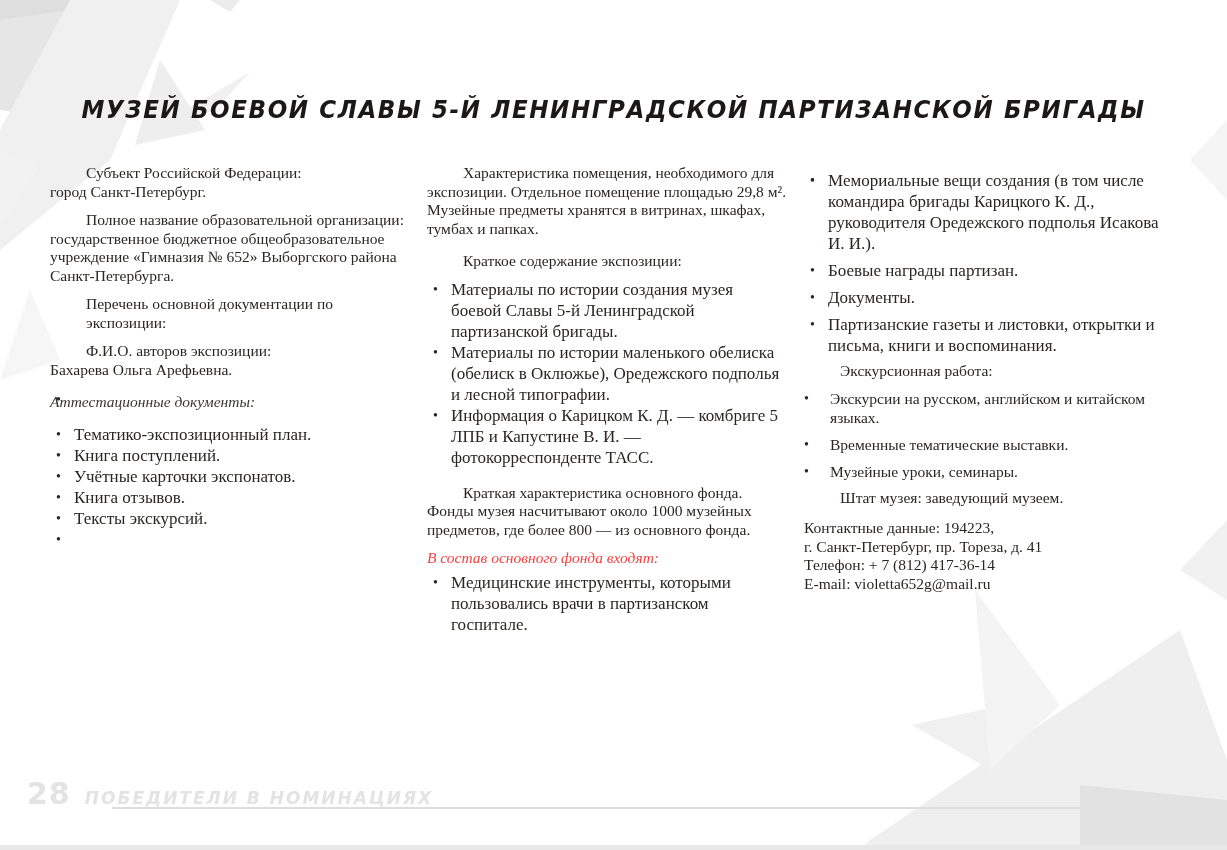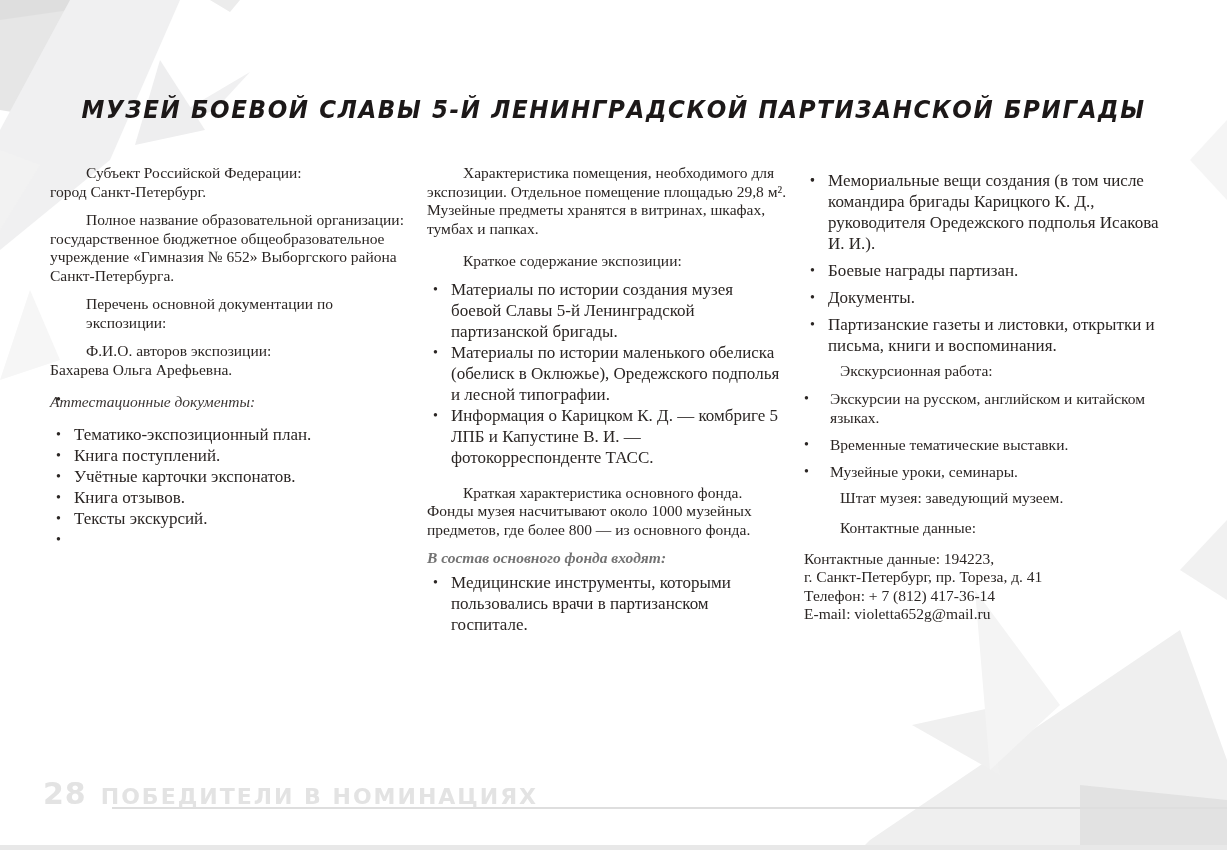--- a/index.html
+++ b/index.html
@@ -40,21 +40,21 @@
       top: 164px;
       z-index: 2;
       font-size: 15.5px;
       line-height: 18.5px;
     }
     .col-1 { left: 50px; width: 365px; }
     .col-2 { left: 427px; width: 360px; }
     .col-3 { left: 804px; width: 355px; }
     .block { margin: 0 0 10px 0; }
     .b { font-weight: normal; margin-left: 36px; }
-    .i { font-style: italic; color: #737373; font-weight: bold; }
+    .i { font-style: italic; color: #ef4444; }
     .subhead {
       font-style: italic;
       color: #3a3533;
       margin: 14px 0 12px 0;
       font-size: 15.5px;
     }
     ul.bul {
       list-style: none;
       margin: 0 0 12px 0;
       padding: 0;
@@ -74,33 +74,33 @@
     ul.bul.spaced li { margin-bottom: 6px; }
     ul.small li {
       font-size: 15.5px;
       line-height: 19px;
       padding-left: 26px;
       margin-bottom: 8px;
     }
     .contact-line { display: block; font-size: 15.5px; line-height: 18.5px; }
     .footer {
       position: absolute;
-      left: 43px;
+      left: 27px;
       top: 776px;
       z-index: 2;
       display: flex;
       align-items: baseline;
       gap: 14px;
       font-family: "DejaVu Sans", "Liberation Sans", sans-serif;
       font-weight: bold;
       color: #e3e3e3;
       text-align: center;
     }
     .footer-num { font-size: 30px; letter-spacing: 1px; }
-    .footer-section { font-size: 22px; letter-spacing: 2px; }
+    .footer-section { font-size: 17px; font-style: italic; letter-spacing: 2px; }
     .footer-rule {
       position: absolute;
       left: 112px;
       top: 807px;
       width: 1115px;
       height: 2px;
       background: #dedede;
       z-index: 1;
     }
     .bottom-rule {
@@ -195,21 +195,20 @@
   <div class="block b" style="margin-bottom:8px">Экскурсионная работа:</div>
   <ul class="bul small" style="margin-bottom:4px">
     <li><span class="dot" style="left:0">•</span><span>Экскурсии на русском, английском и китайском языках.</span></li>
     <li><span class="dot" style="left:0">•</span><span>Временные тематические выставки.</span></li>
     <li><span class="dot" style="left:0">•</span><span>Музейные уроки, семинары.</span></li>
   </ul>
   <div class="block" style="margin-bottom:12px">
     <span class="b">Штат музея:</span>
     <span>заведующий музеем.</span>
   </div>
-  <div class="block b" style="margin-bottom:12px">Контактные данные:</div>
   <div class="block">
     <span class="contact-line">Контактные данные: 194223,</span>
     <span class="contact-line">г. Санкт-Петербург, пр. Тореза, д. 41</span>
     <span class="contact-line">Телефон: + 7 (812) 417-36-14</span>
     <span class="contact-line">E-mail: violetta652g@mail.ru</span>
   </div>
 </div>
 
 <div class="footer">
   <span class="footer-num">28</span>

